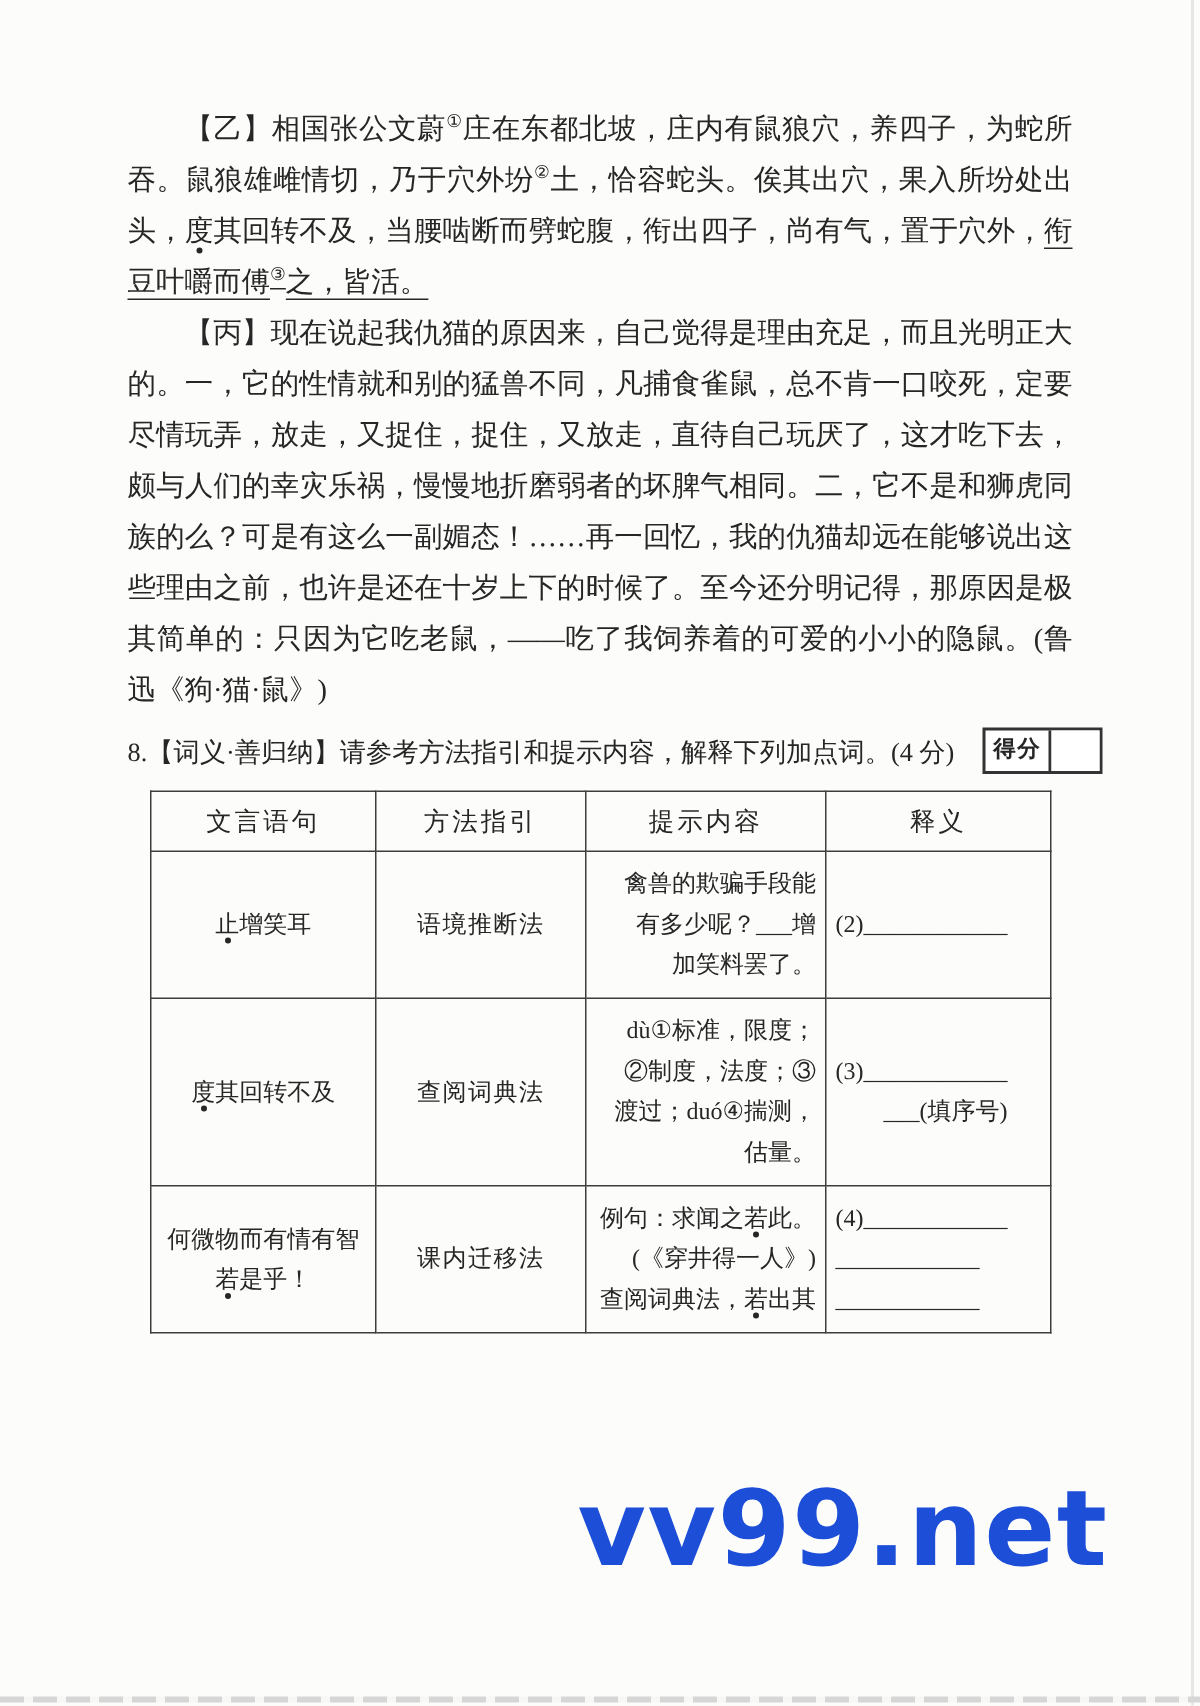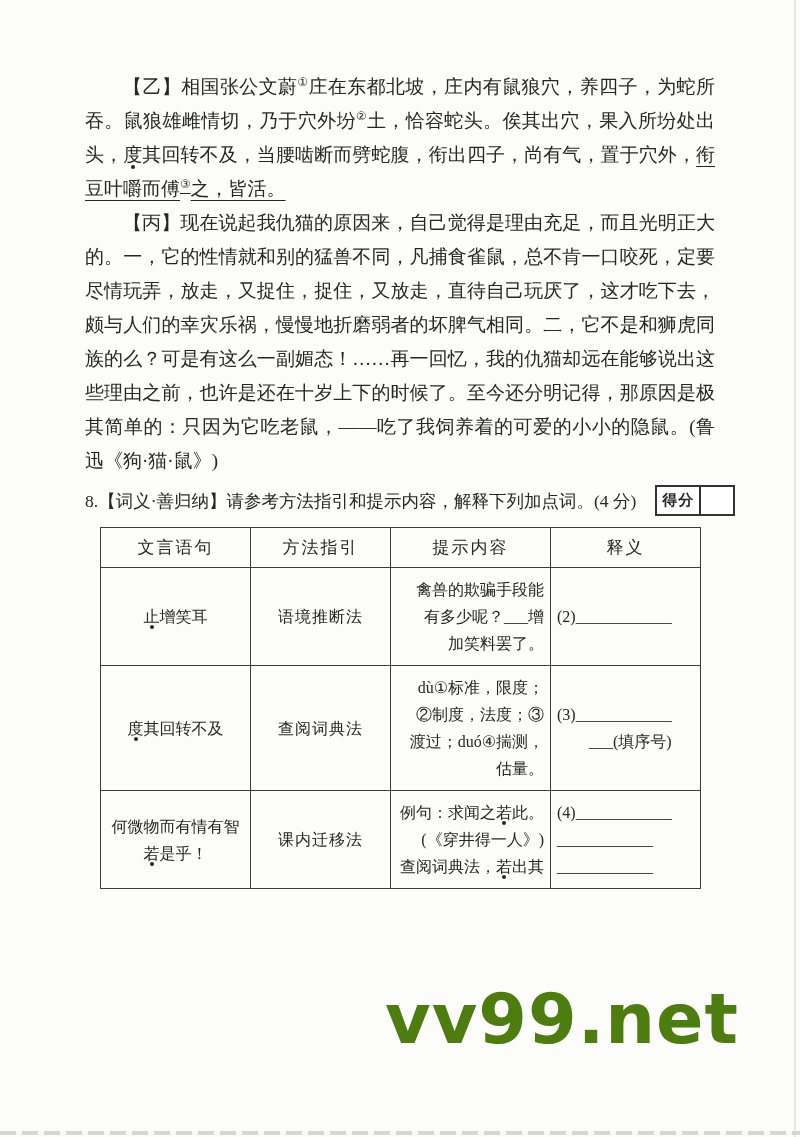--- a/index.html
+++ b/index.html
@@ -47,21 +47,21 @@
   }
   .q-table td { font-size:16px; line-height:27px; padding:8px 6px; vertical-align:middle; }
   .c-sent { text-align:center; }
   .c-meth { text-align:center; letter-spacing:1px; }
   .c-hint { font-size:15px; text-align:right; }
   .c-hint.center { text-align:center; }
   .c-ans { text-align:left; white-space:pre-line; line-height:31px; padding-left:8px; }
   .watermark {
     position:absolute; left:385px; top:978px; z-index:0;
     font-family:"DejaVu Sans",sans-serif; font-weight:bold;
-    font-size:70px; letter-spacing:1px; color:#4d7c0f;
+    font-size:70px; letter-spacing:1px; color:#1d4ed8;
     user-select:none;
   }
   .bottom-edge {
     position:absolute; left:0; right:0; bottom:2px; height:4px; z-index:3;
     background:repeating-linear-gradient(90deg,#d6d6d6 0 16px,#f7f7f6 16px 22px);
   }
   .right-edge {
     position:absolute; top:0; bottom:0; right:4px; width:2px;
     background:#e7e7e6; z-index:3;
   }

